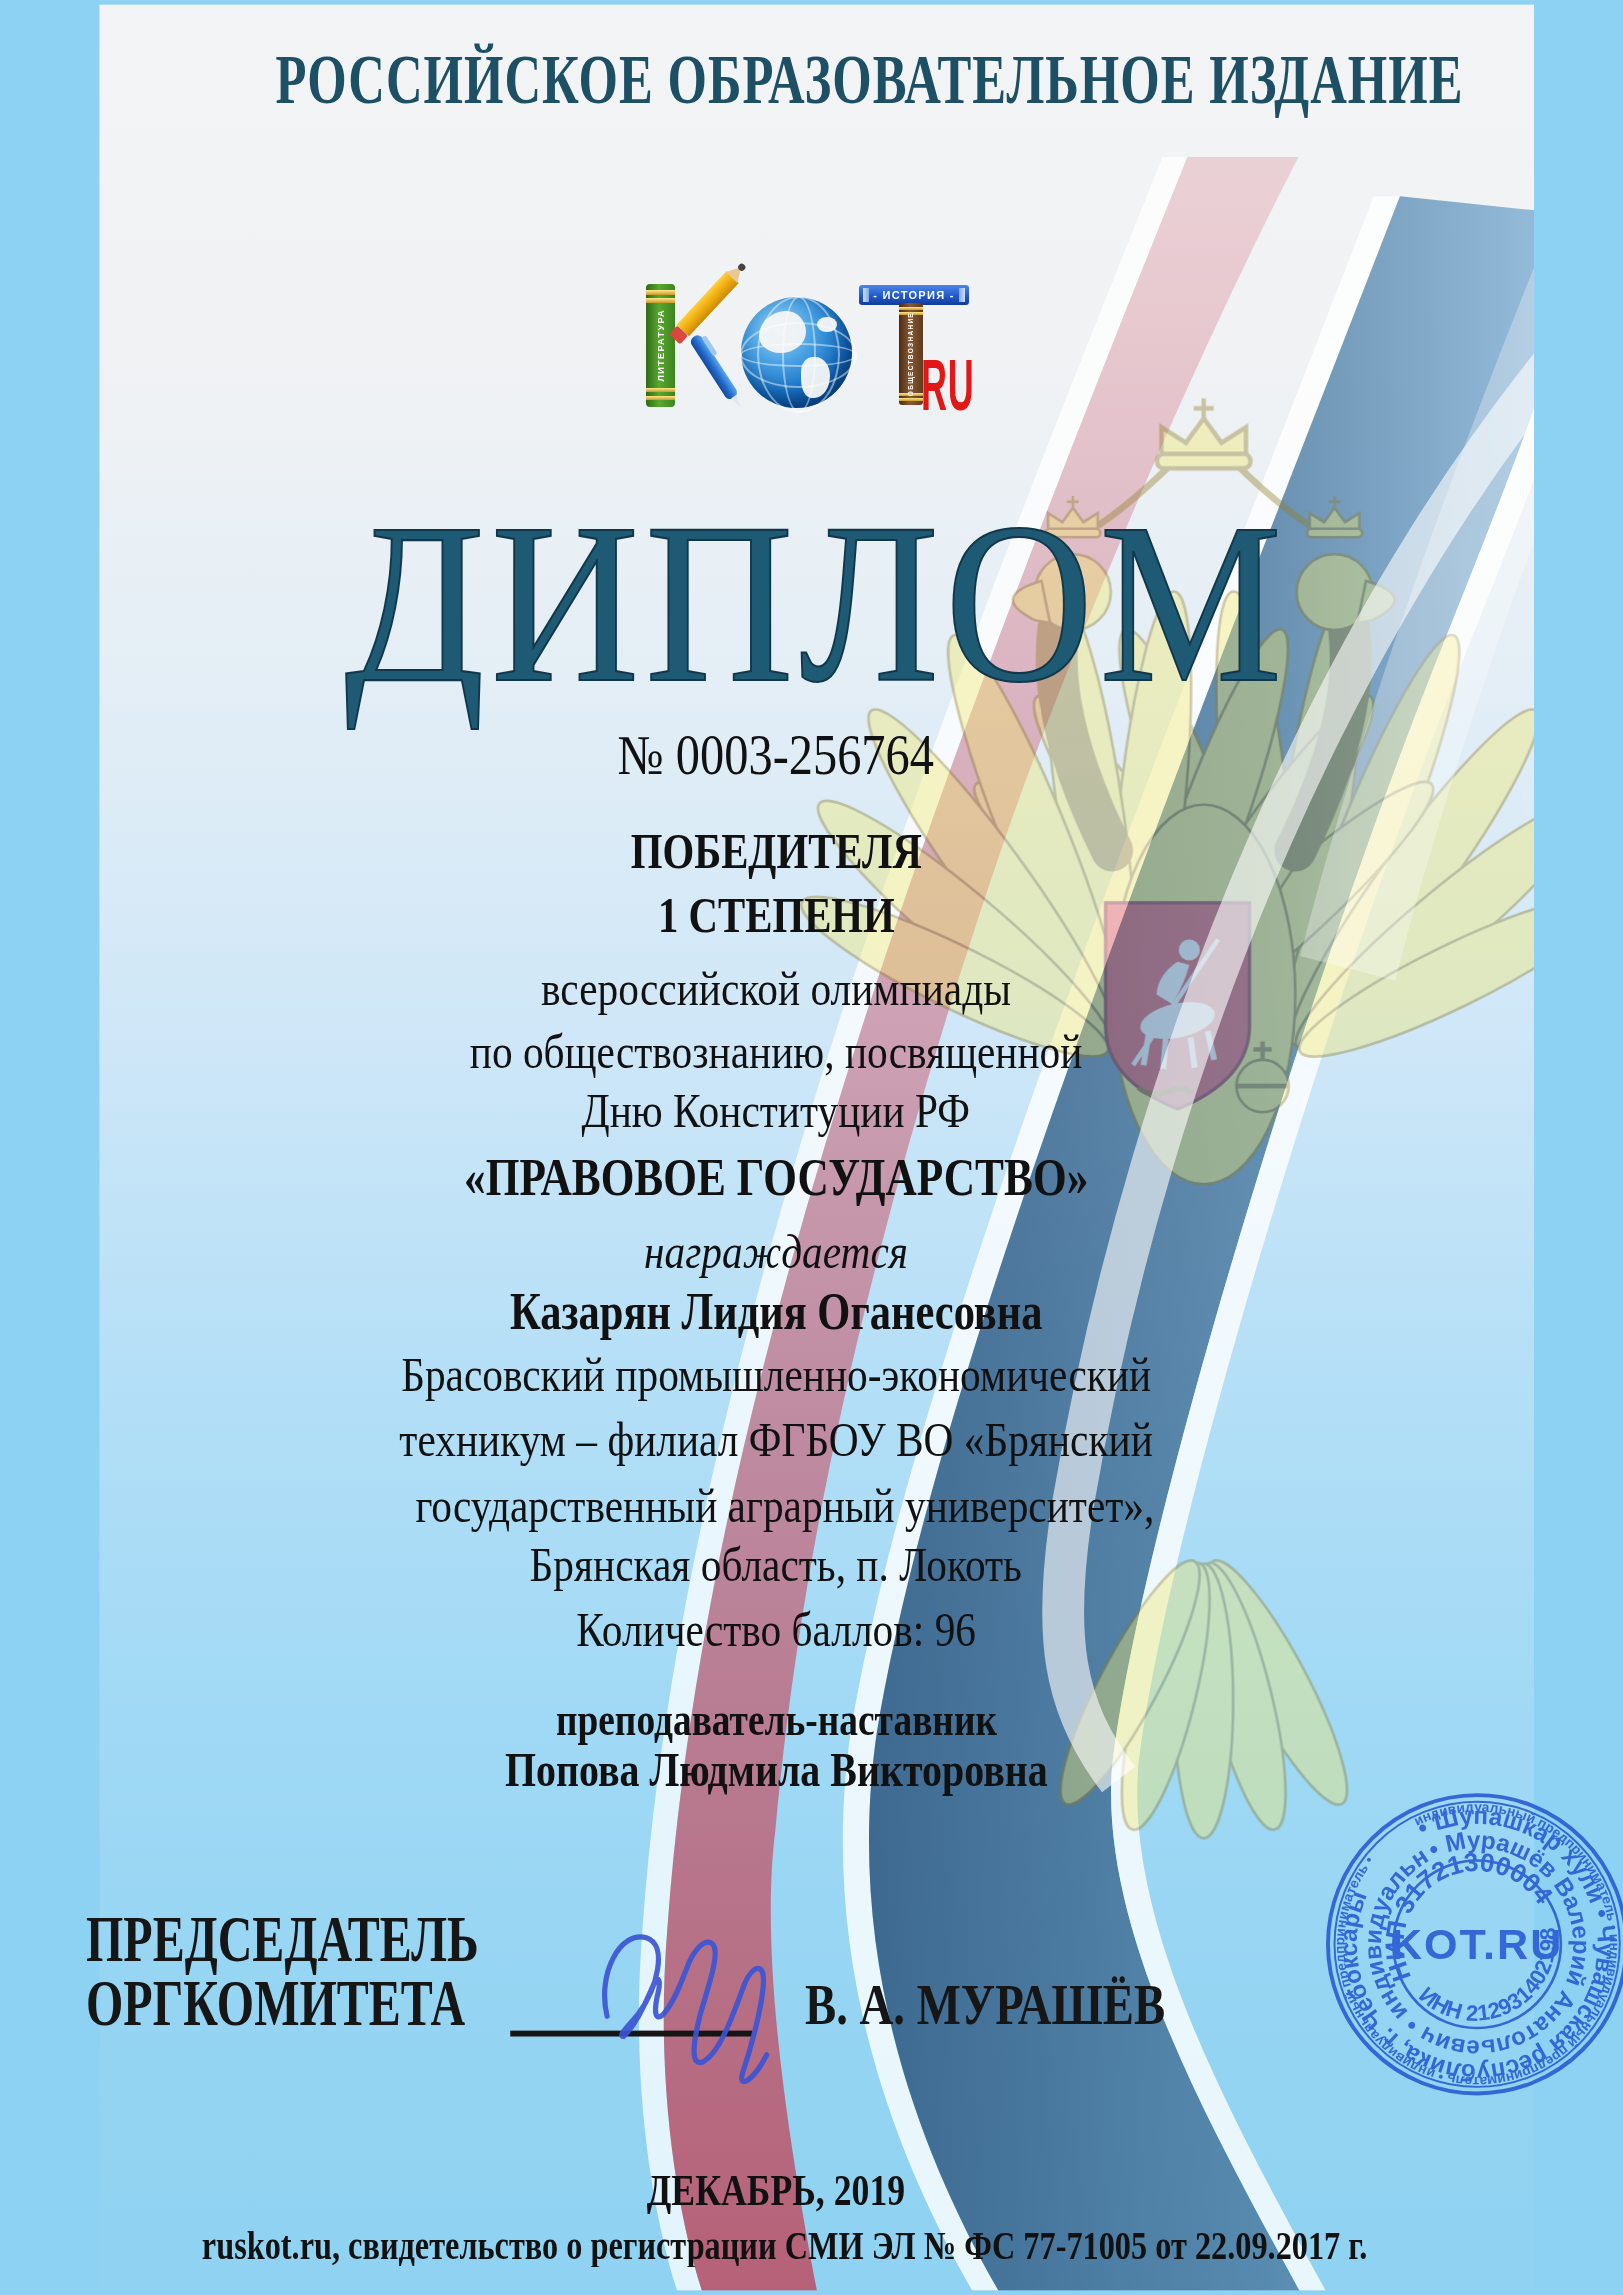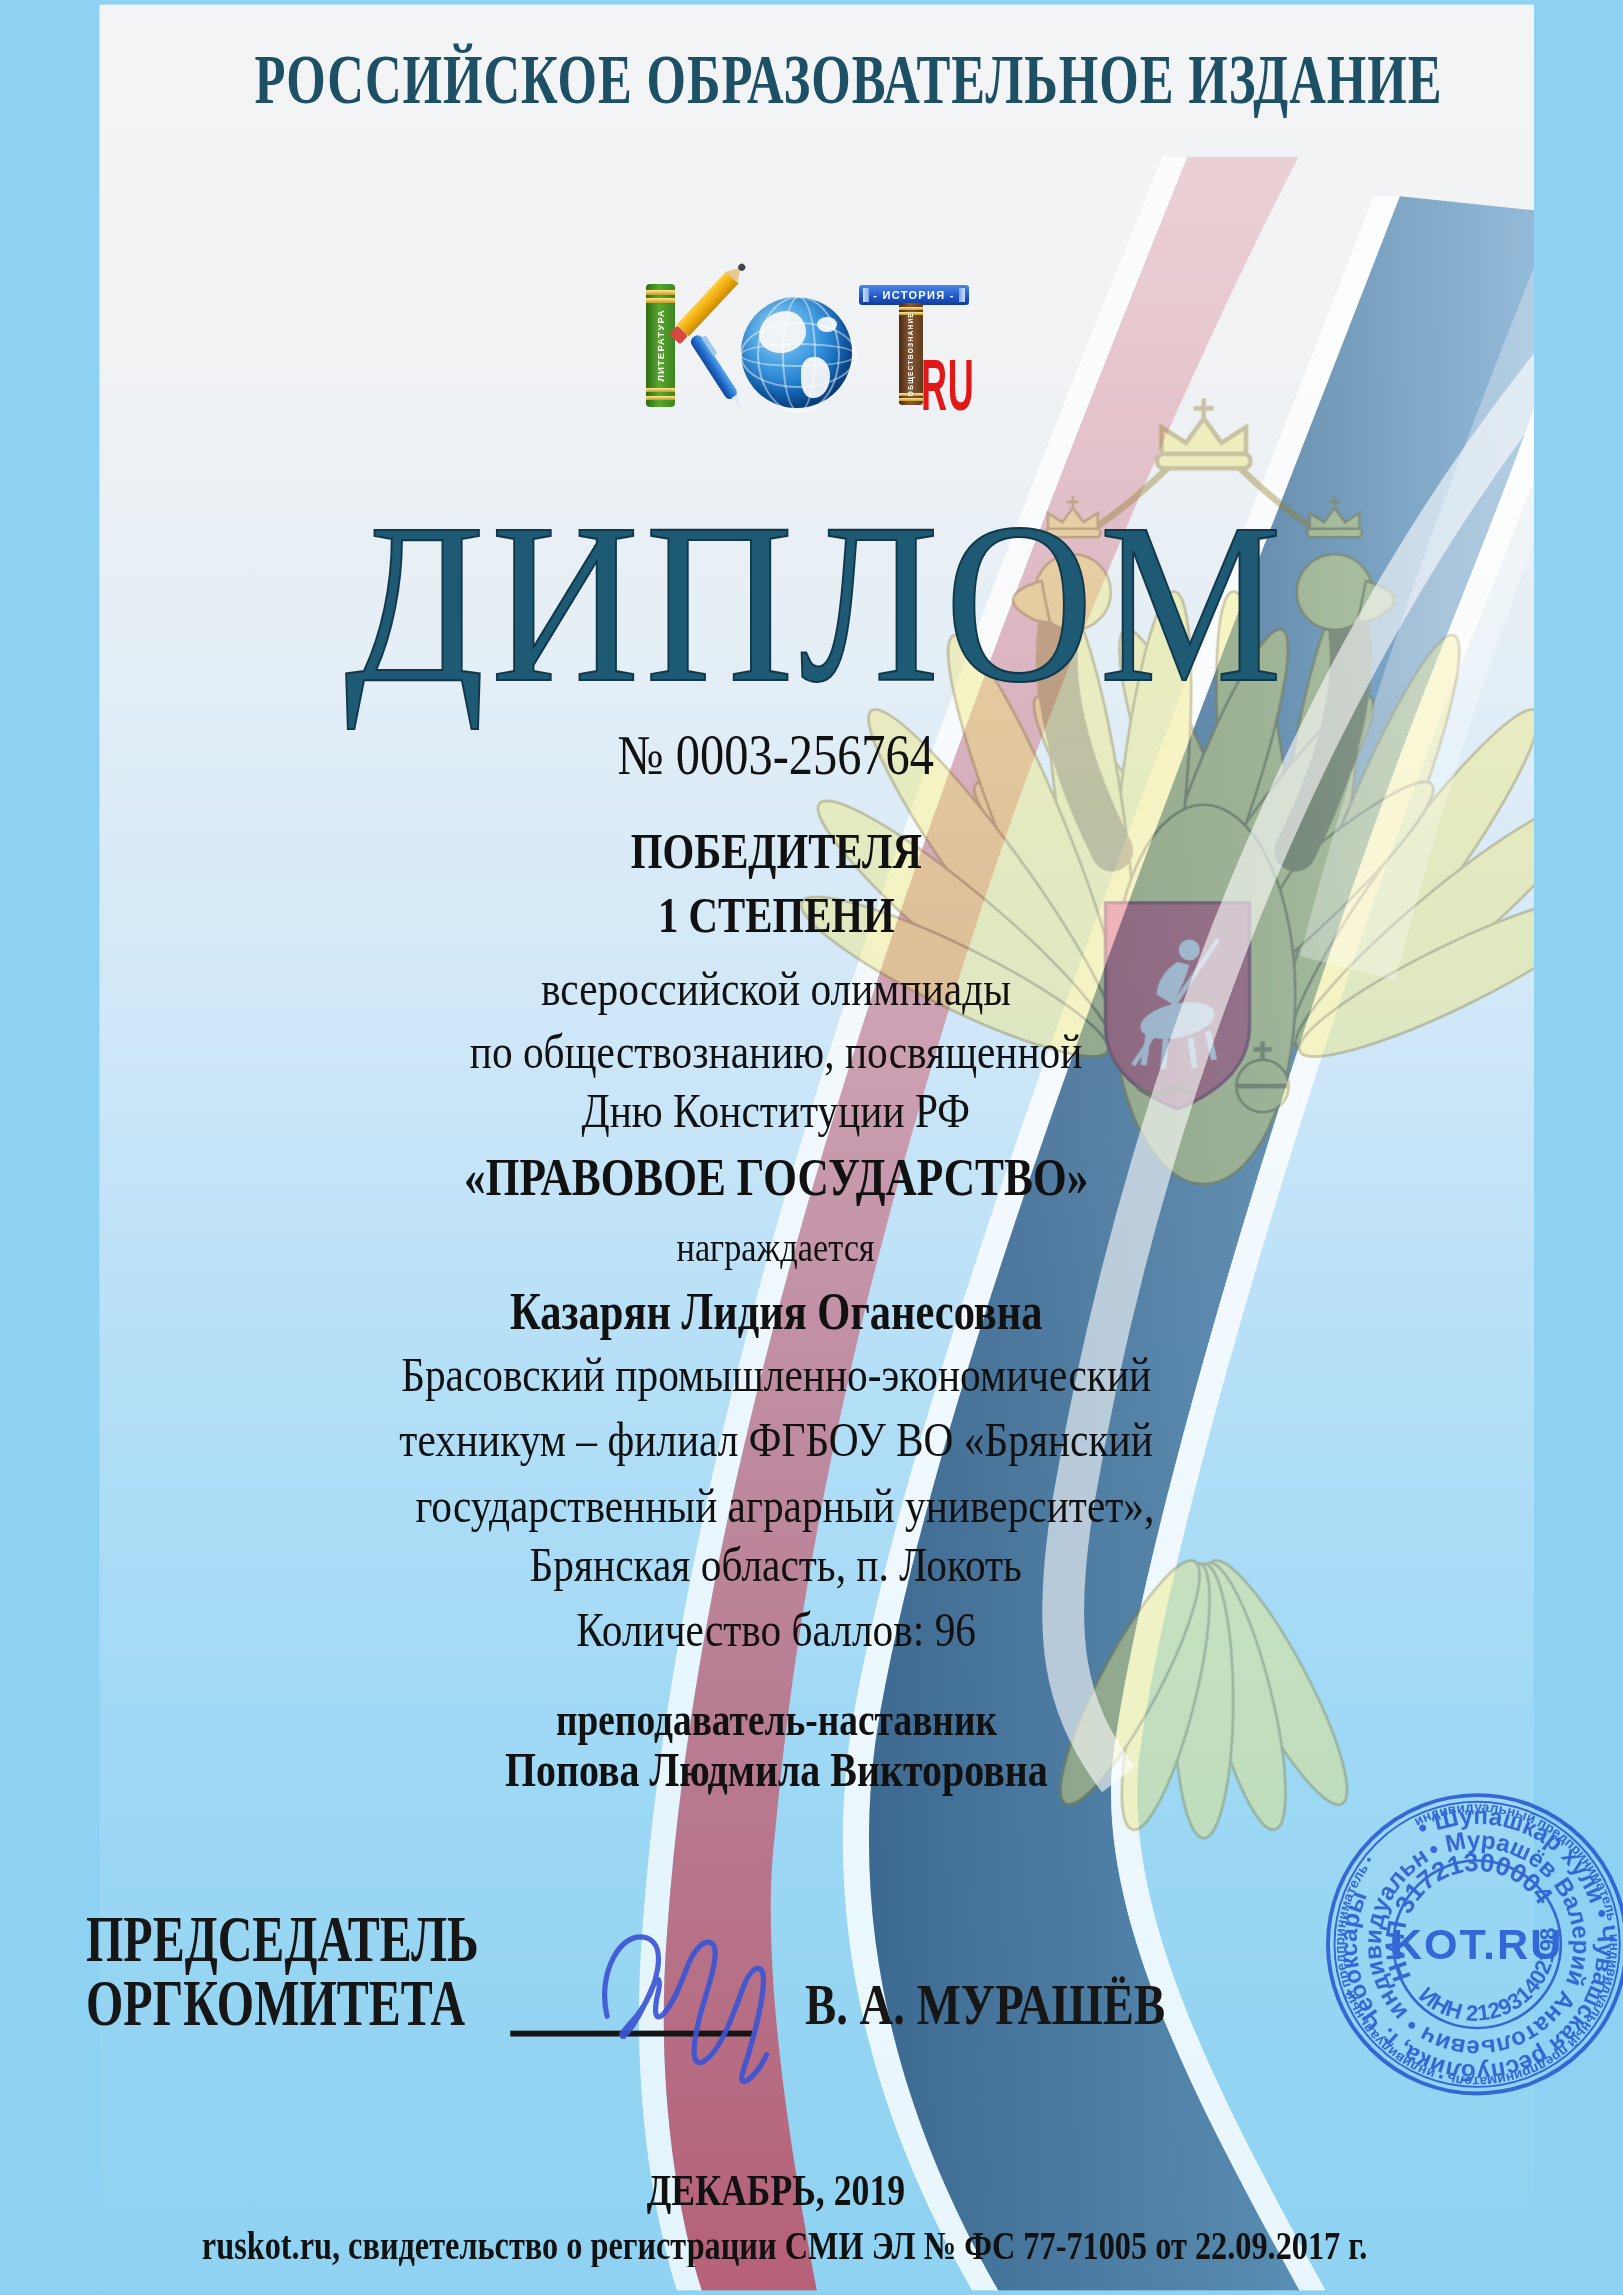--- a/index.html
+++ b/index.html
@@ -6,21 +6,21 @@
   .page{position:relative;width:1623px;height:2295px;overflow:hidden;
     background:linear-gradient(180deg,#f3f4f5 0%,#f0f2f4 16%,#e3eef6 30%,#cfe7f8 45%,#b4dff7 60%,#a0d9f5 75%,#93d4f2 90%,#8fd2f1 100%);
     font-family:"Liberation Serif","DejaVu Serif",serif;}
   svg.decor{position:absolute;left:0;top:0;z-index:1;}
   .txt{position:absolute;left:99px;width:1354px;text-align:center;z-index:5;color:#111;}
   .txt span{display:inline-block;white-space:nowrap;transform-origin:center bottom;}
   .cond{transform:scale(.88,1.02);}
   .condb{transform:scale(.85,1.05);font-weight:bold;}
   .left-block{position:absolute;z-index:5;color:#161616;}
   .left-block span{display:inline-block;white-space:nowrap;transform-origin:left bottom;transform:scale(.8,1.1);font-weight:bold;}
-  .hdr{position:absolute;left:87px;width:1435px;top:39px;text-align:center;z-index:5;
+  .hdr{position:absolute;left:108px;width:1435px;top:39px;text-align:center;z-index:5;
     color:#1d5065;font-weight:bold;font-size:65px;letter-spacing:1.3px;}
   .hdr span{display:inline-block;white-space:nowrap;transform:scale(.78,1.08);transform-origin:center top;}
   .diploma-title{position:absolute;left:99px;width:1435px;top:472px;text-align:center;z-index:5;
     color:#1f5a75;font-weight:normal;font-size:216px;letter-spacing:6.5px;-webkit-text-stroke:2px #10374a;}
   .diploma-title span{display:inline-block;white-space:nowrap;transform:scale(.95,1.06);transform-origin:center top;}
   .num{font-size:55px;}
   .logo{position:absolute;z-index:5;}
   .book{position:absolute;overflow:hidden;}
   .vtext{position:absolute;left:0;top:0;right:0;bottom:0;display:flex;align-items:center;justify-content:center;
     color:#fff;font-family:"Liberation Sans",sans-serif;font-weight:bold;}
@@ -228,21 +228,21 @@
 
   <div class="txt" style="top:825px;font-size:48px;"><span class="condb">ПОБЕДИТЕЛЯ</span></div>
   <div class="txt" style="top:889px;font-size:48px;"><span class="condb">1 СТЕПЕНИ</span></div>
 
   <div class="txt" style="top:962px;font-size:47px;"><span class="cond">всероссийской олимпиады</span></div>
   <div class="txt" style="top:1025px;font-size:47px;"><span class="cond">по обществознанию, посвященной</span></div>
   <div class="txt" style="top:1084px;font-size:47px;"><span class="cond">Дню Конституции РФ</span></div>
 
   <div class="txt" style="top:1150px;font-size:51px;"><span class="condb">«ПРАВОВОЕ ГОСУДАРСТВО»</span></div>
 
-  <div class="txt" style="top:1225px;font-size:39px;"><span class="cond">награждается</span></div>
+  <div class="txt" style="top:1225px;font-size:47px;font-style:italic;"><span class="cond">награждается</span></div>
 
   <div class="txt" style="top:1284px;font-size:50px;"><span class="condb">Казарян Лидия Оганесовна</span></div>
 
   <div class="txt" style="top:1348px;font-size:47px;"><span class="cond">Брасовский промышленно-экономический</span></div>
   <div class="txt" style="top:1413px;font-size:47px;"><span class="cond">техникум – филиал ФГБОУ ВО «Брянский</span></div>
   <div class="txt" style="top:1479px;font-size:47px;padding-left:9px;"><span class="cond">государственный аграрный университет»,</span></div>
   <div class="txt" style="top:1538px;font-size:47px;"><span class="cond">Брянская область, п. Локоть</span></div>
 
   <div class="txt" style="top:1603px;font-size:47px;"><span class="cond">Количество баллов: 96</span></div>
 

